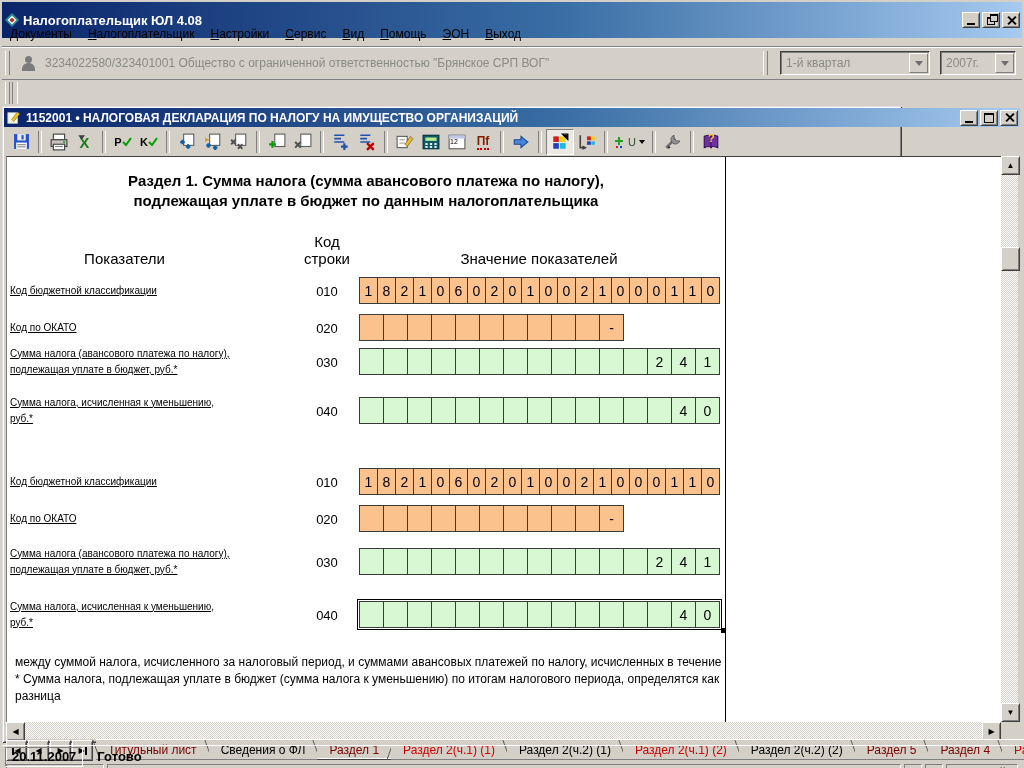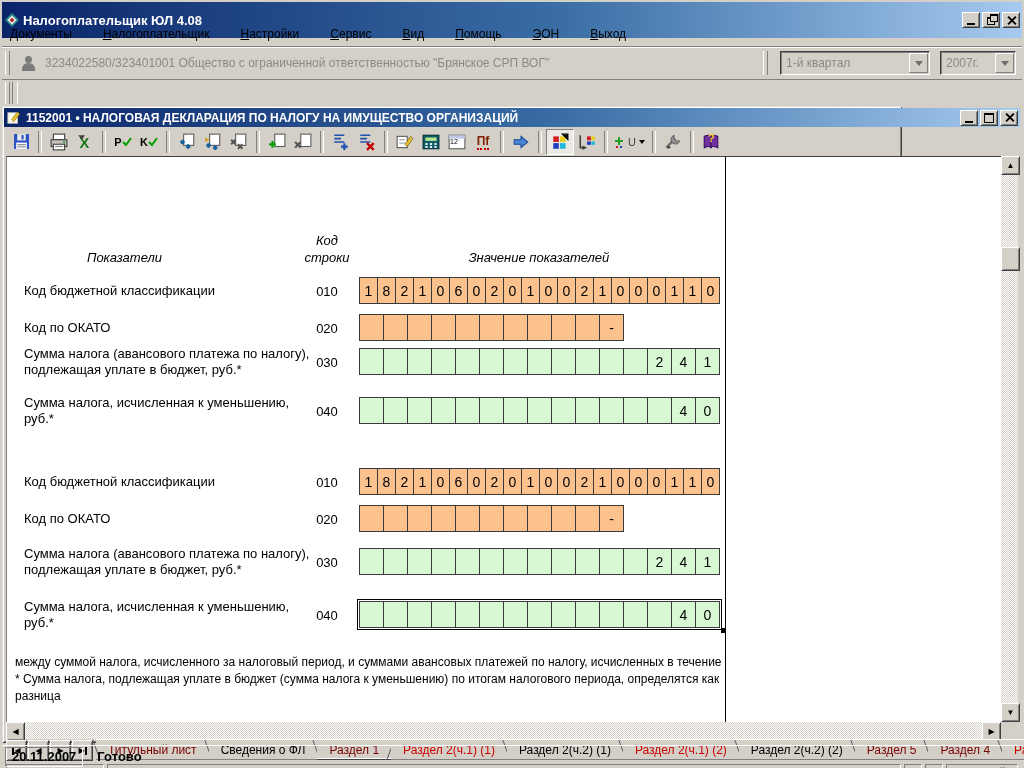--- a/index.html
+++ b/index.html
@@ -81,25 +81,25 @@
   .tsep{width:2px;height:22px;border-left:1px solid #808080;border-right:1px solid #ffffff;margin:0 4px;}
   .caret{width:0;height:0;border-left:3px solid transparent;border-right:3px solid transparent;border-top:4px solid #000;margin-left:3px;}
 
   
   #docwrap{left:4px;top:50px;width:1012px;height:583px;position:absolute;}
   #docpage{left:0;top:0;width:995px;height:566px;position:absolute;background:#fff;
      border-top:1px solid #404040;overflow:hidden;}
   #pageborder{position:absolute;left:718px;top:0;width:1px;height:566px;background:#000;}
   #doc-title{position:absolute;left:0;top:14px;width:718px;text-align:center;
      font-weight:bold;font-size:15px;line-height:20px;color:#000;}
-  .hdr{position:absolute;font-style:italic;font-size:13px;color:#000;}
+  .hdr{position:absolute;font-size:15px;color:#000;}
   #doc-content{position:absolute;left:0;top:0;width:995px;height:566px;}
   .doc-row{position:absolute;left:0;width:730px;height:27px;}
-  .doc-row .lbl{position:absolute;left:17px;width:292px;top:50%;transform:translateY(-50%);
-     font-size:13px;line-height:16px;color:#000;}
+  .doc-row .lbl{position:absolute;left:3px;width:292px;top:50%;transform:translateY(-50%);
+     font-size:10px;line-height:16px;color:#000;text-decoration:underline;}
   .doc-row .code{position:absolute;left:296px;width:48px;top:50%;transform:translateY(-50%);
      text-align:center;font-size:13px;color:#000;}
   .doc-row .cells{position:absolute;left:352px;top:0;display:flex;}
   .cell{box-sizing:border-box;height:27px;border:1px solid #3a3a3a;margin-left:-1px;
      display:flex;align-items:center;justify-content:center;font-size:14px;color:#000;}
   .cell:first-child{margin-left:0;}
   .cell.orange{background:#fbc28e;}
   .cell.green{background:#d7f8d2;}
   .doc-row.focused .cells{outline:1px solid #000;outline-offset:1px;}
   .focus-dot{position:absolute;width:5px;height:5px;background:#000;}
@@ -155,21 +155,21 @@
     <span class="winbtn raised">
         <span class="glyph-restore"></span>
       </span>
     <span class="winbtn raised">
         <span class="glyph-x"></span>
       </span>
   </span>
 </div>
 
 <div id="menubar" class="abs">
-  <span id="menu-items" style="display:flex;gap:15px;">
+  <span id="menu-items" style="display:flex;">
       <span class="menu-item">Документы</span>
       <span class="menu-item">Налогоплательщик</span>
       <span class="menu-item">Настройки</span>
       <span class="menu-item">Сервис</span>
       <span class="menu-item">Вид</span>
       <span class="menu-item">Помощь</span>
       <span class="menu-item">ЭОН</span>
       <span class="menu-item">Выход</span>
     </span>
 </div>
@@ -398,20 +398,24 @@
         <path d="M2 3 q5 -2 6 0 q1 -2 6 0 v10 q-5 -2 -6 0 q-1 -2 -6 0 z" fill="#7030a0" stroke="#3a1060"></path>
         <line x1="8" y1="3" x2="8" y2="13" stroke="#3a1060"></line>
       </svg>
       <span style="position:absolute;left:10px;top:2px;font-size:11px;font-weight:bold;color:#ffd020;">?</span>
     </span>
   </div>
 
   <div id="docwrap">
     <div id="docpage" class="sunken">
       <div id="doc-content">
+        <div id="doc-title">
+            <div>Раздел 1. Сумма налога (сумма авансового платежа по налогу),</div>
+            <div>подлежащая уплате в бюджет по данным налогоплательщика</div>
+          </div>
         <div class="hdr" style="left:10px;width:215px;top:93px;text-align:center;">Показатели</div>
         <div class="hdr" style="left:296px;width:48px;top:76px;text-align:center;">Код</div>
         <div class="hdr" style="left:296px;width:48px;top:93px;text-align:center;">строки</div>
         <div class="hdr" style="left:352px;width:360px;top:93px;text-align:center;">Значение показателей</div>
         <div id="doc-rows">
             <div class="doc-row" style="top: 120px;">
               <div class="lbl">
                 <div>Код бюджетной классификации</div>
               </div>
               <div class="code">010</div>

